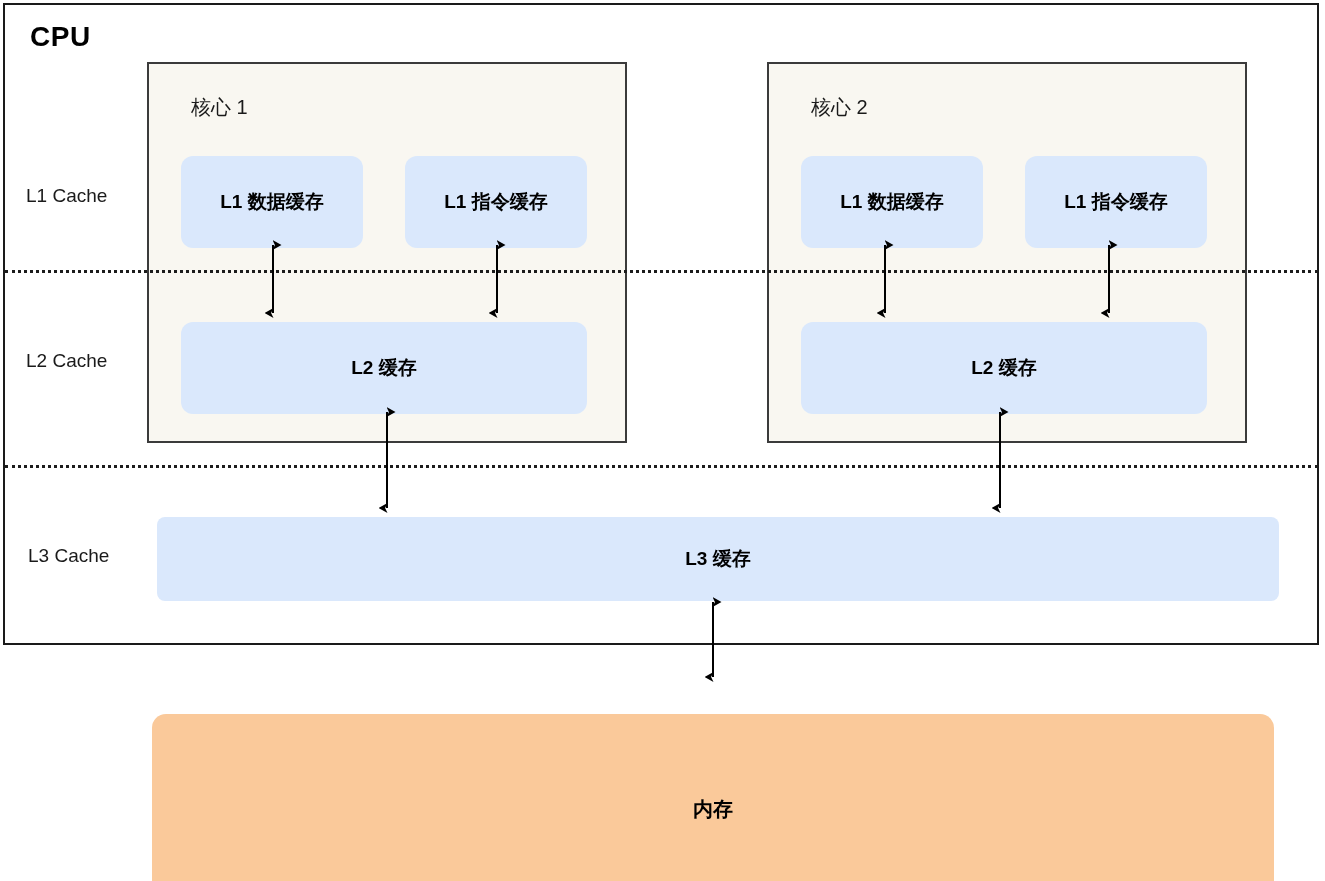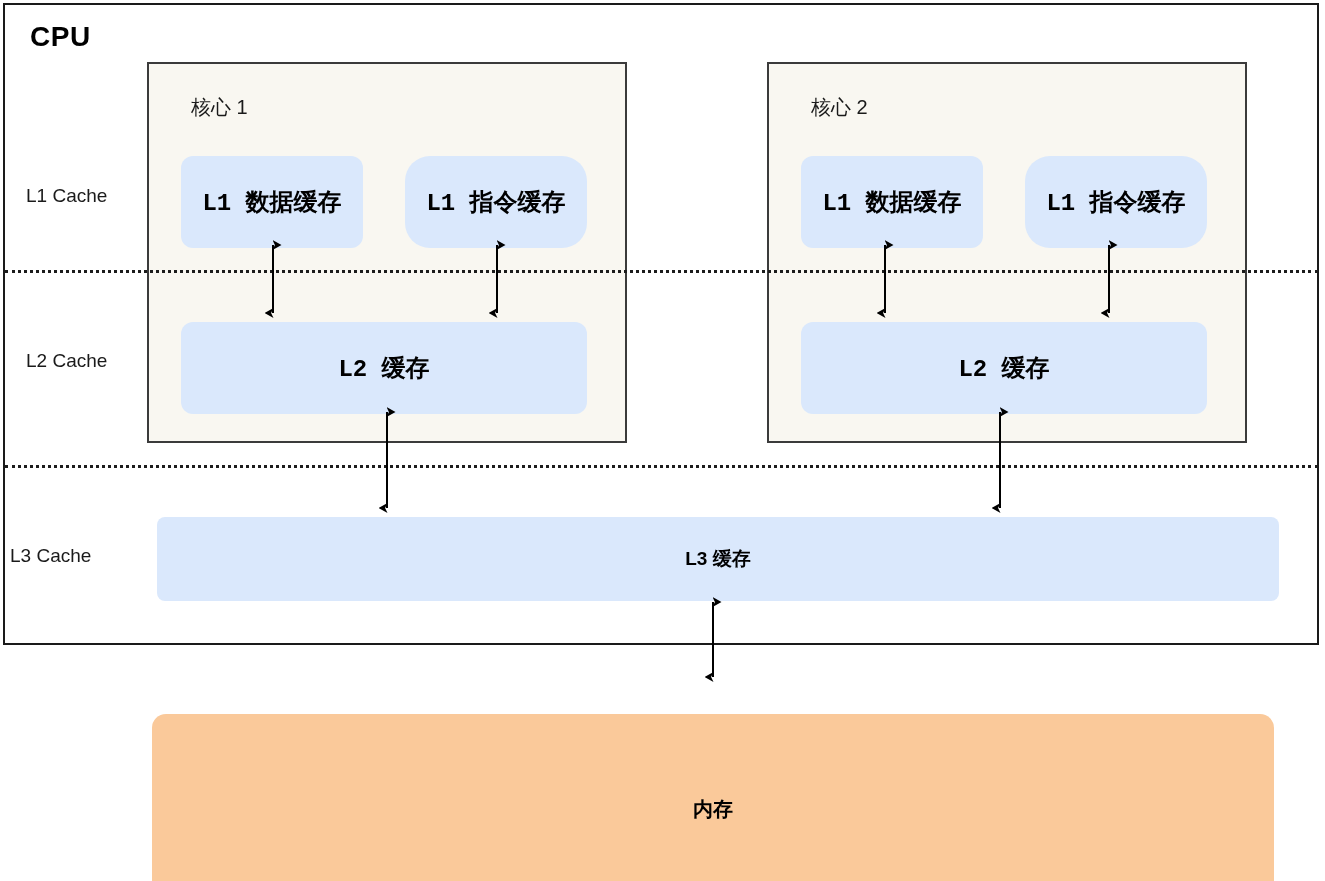--- a/index.html
+++ b/index.html
@@ -46,21 +46,21 @@
   
   .level-label {
     position: absolute;
     font-size: 19px;
     color: #1a1a1a;
     white-space: nowrap;
     text-align: center;
   }
   .level-label.l1 { left: 26px; top: 185px; }
   .level-label.l2 { left: 26px; top: 350px; }
-  .level-label.l3 { left: 10px; top: 545px; }
+  .level-label.l3 { left: 28px; top: 545px; }
 
   
   .dotted-sep {
     position: absolute;
     left: 5px;
     width: 1313px;
     height: 0;
     border-top: 3px dotted #1c1c1c;
   }
   .dotted-sep.sep1 { top: 270px; }
@@ -89,32 +89,31 @@
   }
 
   
   .cache-block {
     position: absolute;
     background: #dae8fc;
     border-radius: 12px;
     display: flex;
     align-items: center;
     justify-content: center;
-    font-size: 24px;
+    font-size: 19px;
     font-weight: bold;
     color: #000000;
     text-align: center;
     box-sizing: border-box;
     white-space: nowrap;
-    font-family: Liberation Mono, monospace;
   }
 
   
   .l1-data { left: 32px;  top: 92px; width: 182px; height: 92px; }
-  .l1-inst { left: 256px; top: 92px; width: 182px; height: 92px; border-radius: 25px; }
+  .l1-inst { left: 256px; top: 92px; width: 182px; height: 92px; }
   .l2-block { left: 32px;  top: 258px; width: 406px; height: 92px; }
 
   
   .l3-block {
     position: absolute;
     left: 152px;
     top: 512px;
     width: 1122px;
     height: 84px;
     background: #dae8fc;

